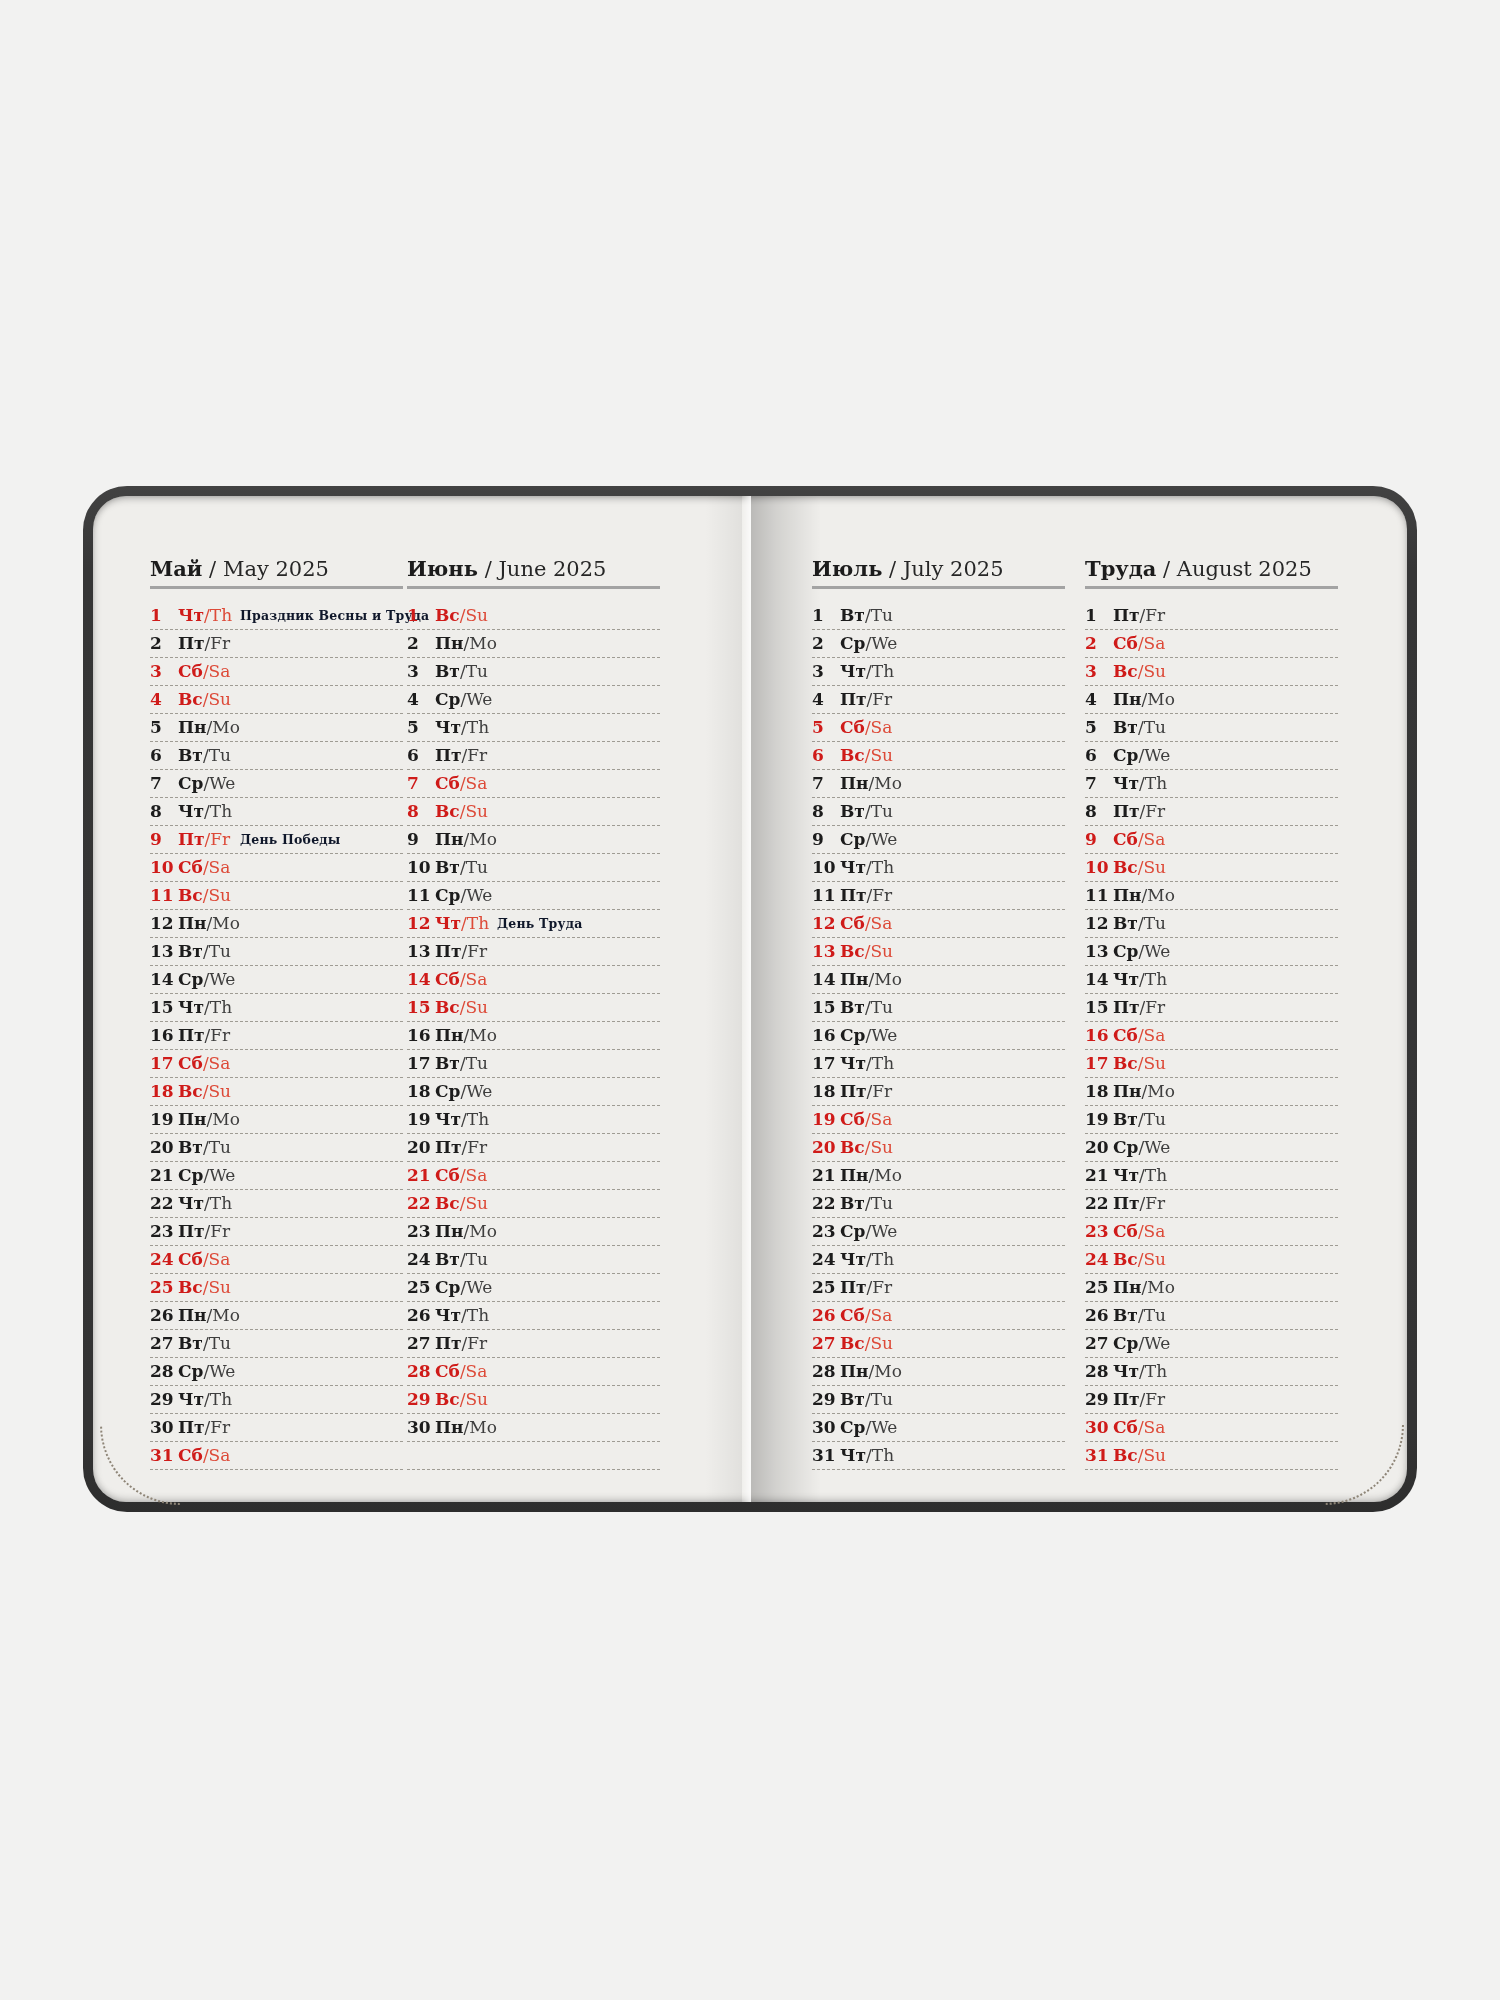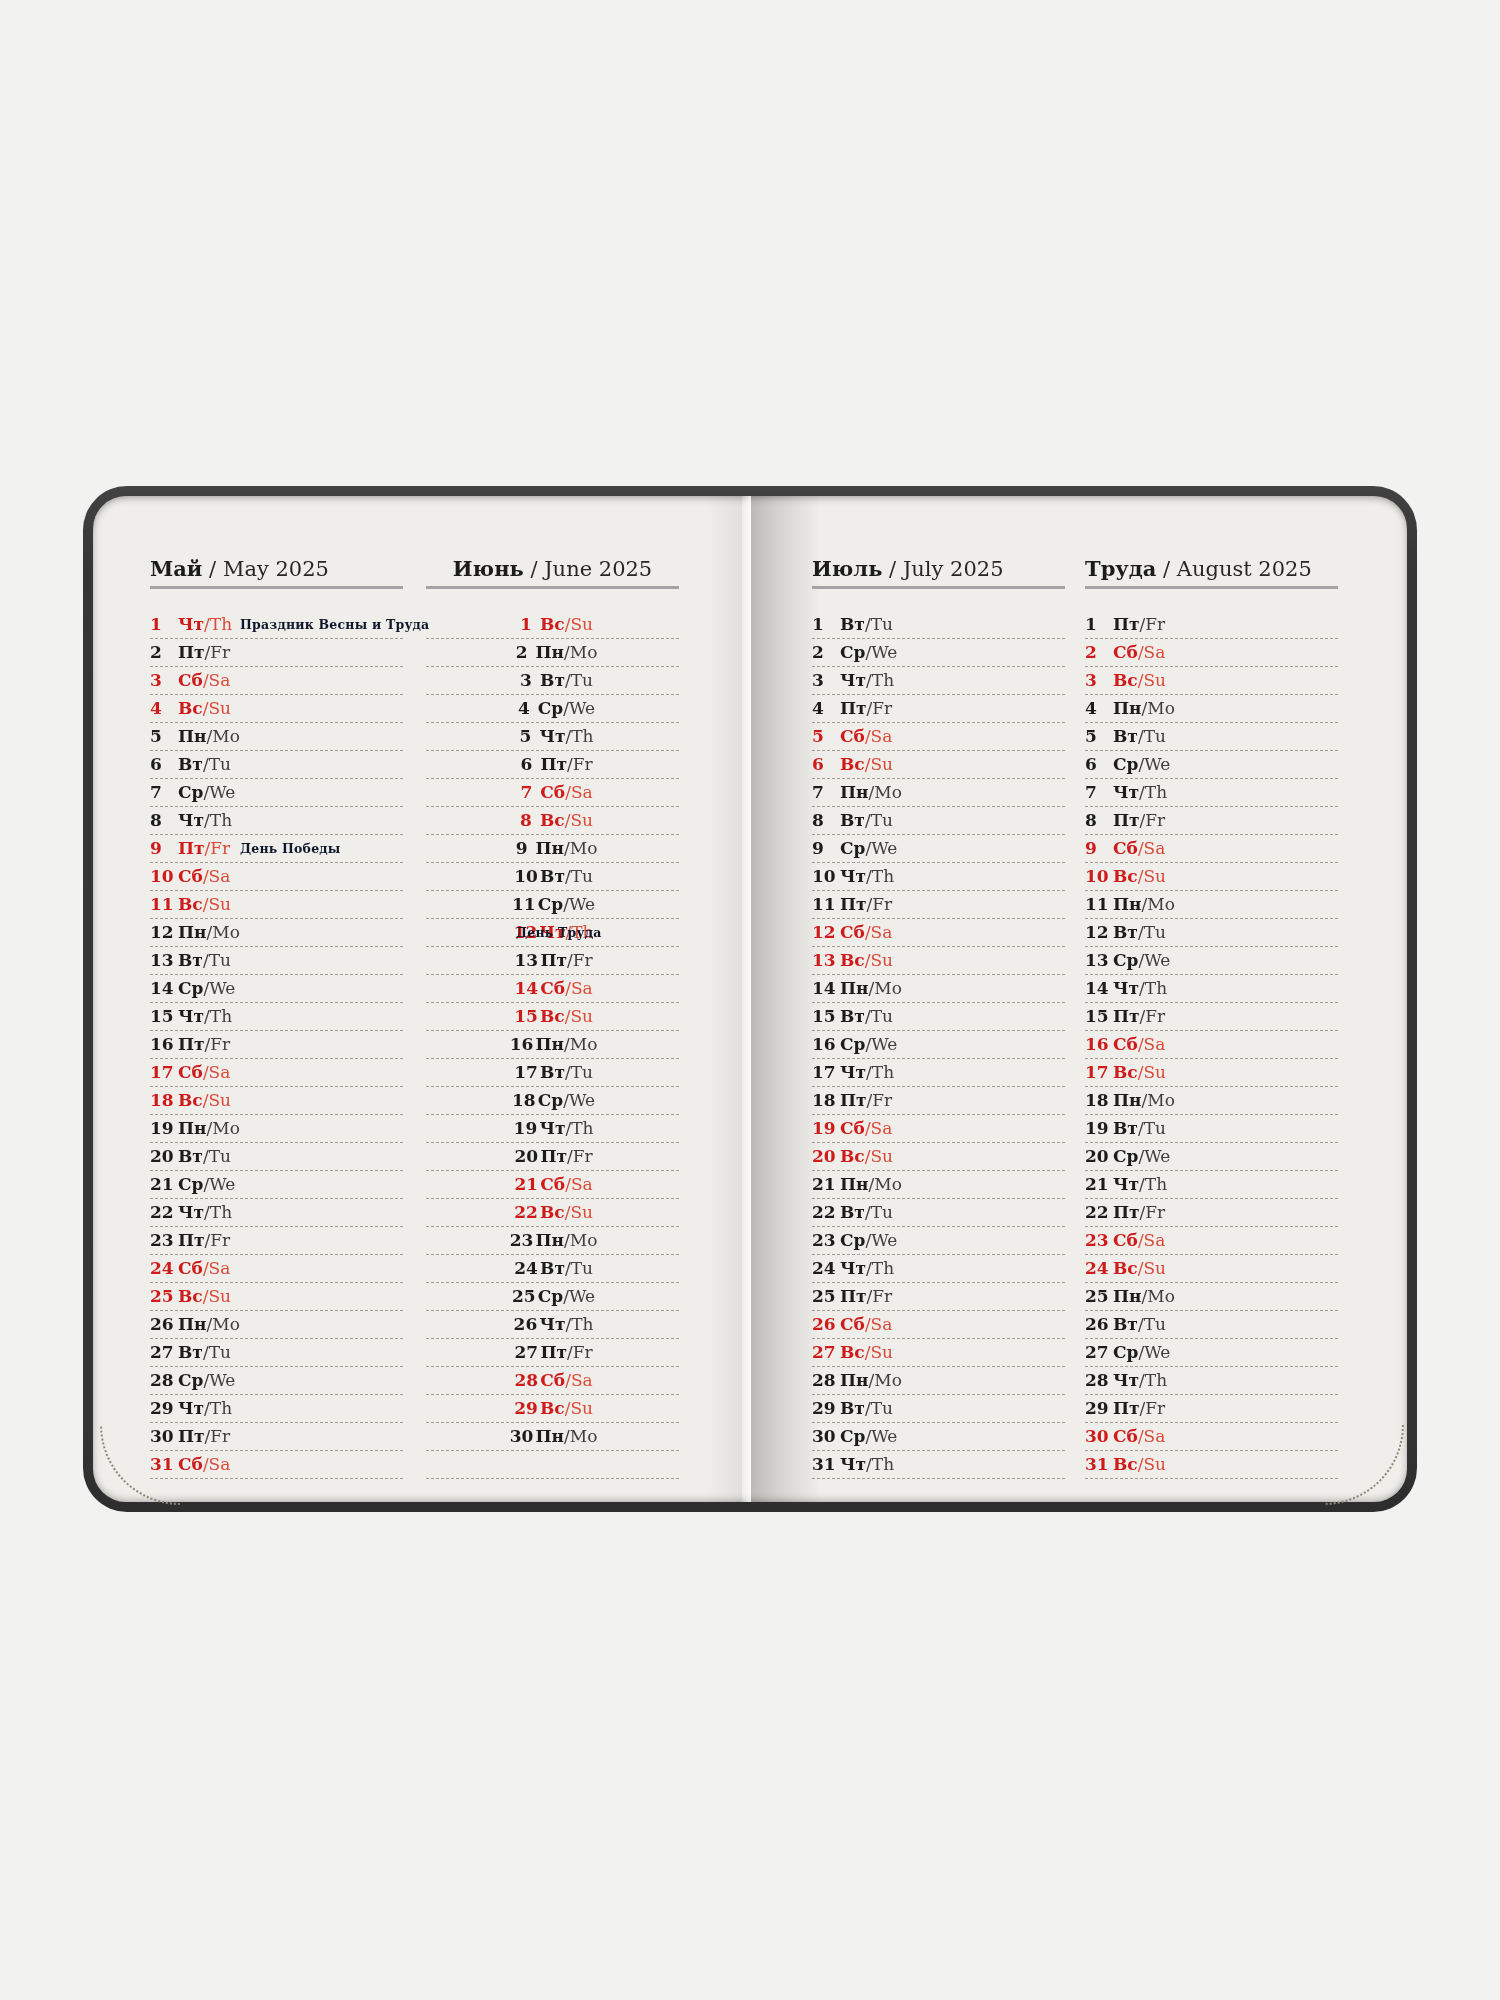--- a/index.html
+++ b/index.html
@@ -28,29 +28,29 @@
     background:linear-gradient(90deg,rgba(255,255,255,.05),rgba(255,255,255,.75));}
   .fold-right-shade{position:absolute;left:658px;top:0;width:70px;height:100%;
     background:linear-gradient(90deg,rgba(0,0,0,.22) 0%,rgba(0,0,0,.12) 35%,rgba(0,0,0,0) 100%);}
   
   .stitch{position:absolute;width:156px;height:156px;border:2px dotted #8e8577;
     border-radius:50%;top:1345px;background:transparent;}
   .stitch.left{left:100px;clip-path:inset(50% 50% 0 0);}
   .stitch.right{left:1244px;clip-path:inset(50% 0 0 50%);}
   
   .month{position:absolute;top:556px;width:253px;}
-  .m-may{left:150px;} .m-jun{left:426px;text-align:center;} .m-jul{left:812px;} .m-aug{left:1085px;}
+  .m-may{left:150px;} .m-jun{left:407px;} .m-jul{left:812px;} .m-aug{left:1085px;}
   .month-header{
     font-size:21px;line-height:25px;color:#1c1c1c;
     padding-bottom:4px;border-bottom:3px solid #a3a3a3;
     white-space:nowrap;
   }
   .mh-ru{font-weight:bold;}
   .mh-sep,.mh-en{font-weight:normal;color:#262626;white-space:pre;}
-  .rows{margin-top:22px;}
+  .rows{margin-top:13px;}
   .row{
     position:relative;height:27px;line-height:26px;font-size:17px;
     border-bottom:1px dashed rgba(110,105,95,.62);
     color:#1c1c1c;white-space:nowrap;
   }
   .row .num{display:inline-block;width:28px;font-weight:bold;}
   .row .ru{font-weight:bold;}
   .row .en{font-weight:normal;color:#3e3e3e;}
   .row.red .num,.row.red .ru{color:#cf1b19;}
   .row.red .en{color:#dd4a38;}

